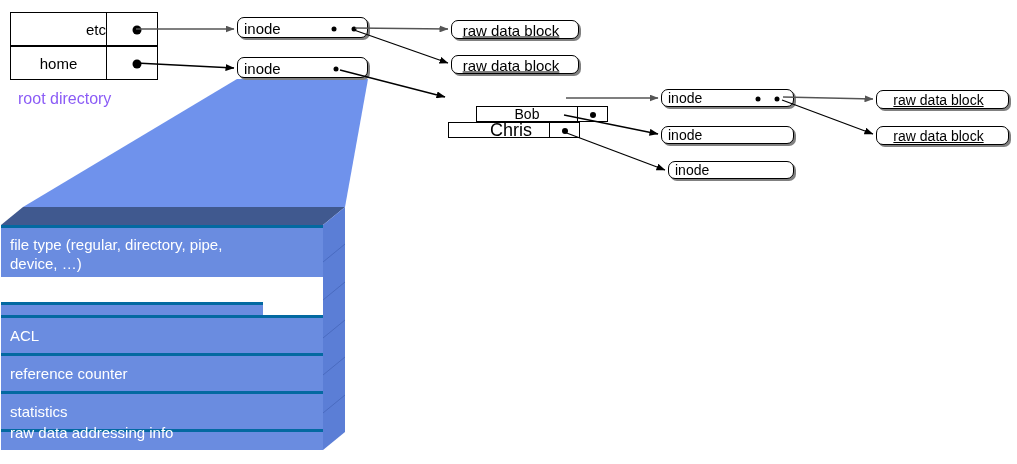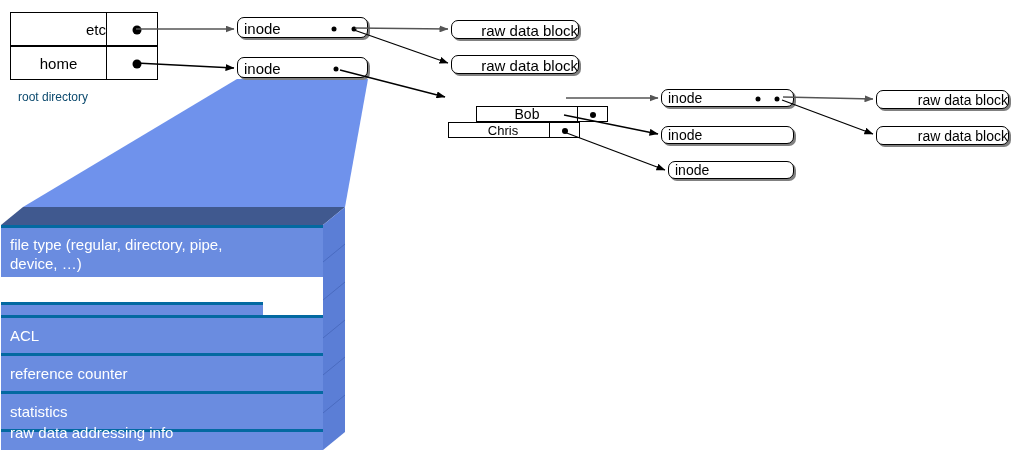--- a/index.html
+++ b/index.html
@@ -5,38 +5,38 @@
   html,body{margin:0;padding:0;background:#ffffff;}
   body{width:1017px;height:464px;position:relative;overflow:hidden;
        font-family:"Liberation Sans","DejaVu Sans",sans-serif;}
   #stage{position:absolute;left:0;top:0;width:1017px;height:464px;}
 
   
   .box{position:absolute;box-sizing:border-box;background:#ffffff;
        border:1px solid #000;}
   .box .lbl{position:absolute;left:6px;top:50%;transform:translateY(-50%);
             font-size:15px;color:#000;white-space:nowrap;line-height:1;}
-  .box.center .lbl{left:0;right:0;text-align:right;transform:translateY(-50%);}
+  .box.center .lbl{left:0;right:8px;text-align:center;transform:translateY(-50%);text-decoration:underline;}
 
   
   .shadow{box-shadow:2px 2px 0 0 #808080;border-radius:7px;}
 
   
   .dot{position:absolute;width:5px;height:5px;border-radius:50%;background:#000;
        transform:translate(-50%,-50%);}
   .dot.big{width:9px;height:9px;}
 
   
   .trow{position:absolute;box-sizing:border-box;border:1px solid #000;
         background:#fff;}
   .trow .name{position:absolute;left:0;right:0;top:50%;transform:translateY(-50%);
               text-align:center;font-size:15px;line-height:1;color:#000;}
   .vsep{position:absolute;width:1px;background:#000;}
 
-  .caption{position:absolute;font-size:12px;color:#0c4a6e;white-space:nowrap;}
+  .caption{position:absolute;font-size:16px;color:#8b5cf6;white-space:nowrap;}
 
   
   svg.layer{position:absolute;left:0;top:0;width:1017px;height:464px;
             overflow:visible;}
   svg.arrows{pointer-events:none;}
 
   
   .slab{position:absolute;box-sizing:border-box;background:#6a8ce0;
         border-top:3px solid #0369a1;}
   .slab .stext{position:absolute;left:9px;top:50%;transform:translateY(-50%);
@@ -114,21 +114,21 @@
   <div class="box shadow center" style="left:451px;top:55px;width:128px;height:19px;">
     <div class="lbl">raw data block</div>
   </div>
 
   <div class="trow" style="left:448px;top:106px;width:132px;height:16px;margin-left:28px;">
     <div class="name" style="left:0;width:100px;font-size:14px;">Bob</div>
     <div class="vsep" style="left:100px;top:0;height:14px;"></div>
     <div class="dot" style="left:116px;top:8px;width:6px;height:6px;"></div>
   </div>
   <div class="trow" style="left:448px;top:122px;width:132px;height:16px;">
-    <div class="name" style="left:4px;width:100px;font-size:13px;">Chris</div>
+    <div class="name" style="left:12px;width:100px;font-size:18px;">Chris</div>
     <div class="vsep" style="left:100px;top:0;height:14px;"></div>
     <div class="dot" style="left:116px;top:8px;width:6px;height:6px;"></div>
   </div>
 
   <div class="box shadow" style="left:661px;top:89px;width:133px;height:18px;">
     <div class="lbl" style="font-size:14px;">inode</div>
     <div class="dot" style="left:96px;top:9px;"></div>
     <div class="dot" style="left:115px;top:9px;"></div>
   </div>
   <div class="box shadow" style="left:661px;top:126px;width:133px;height:18px;">

